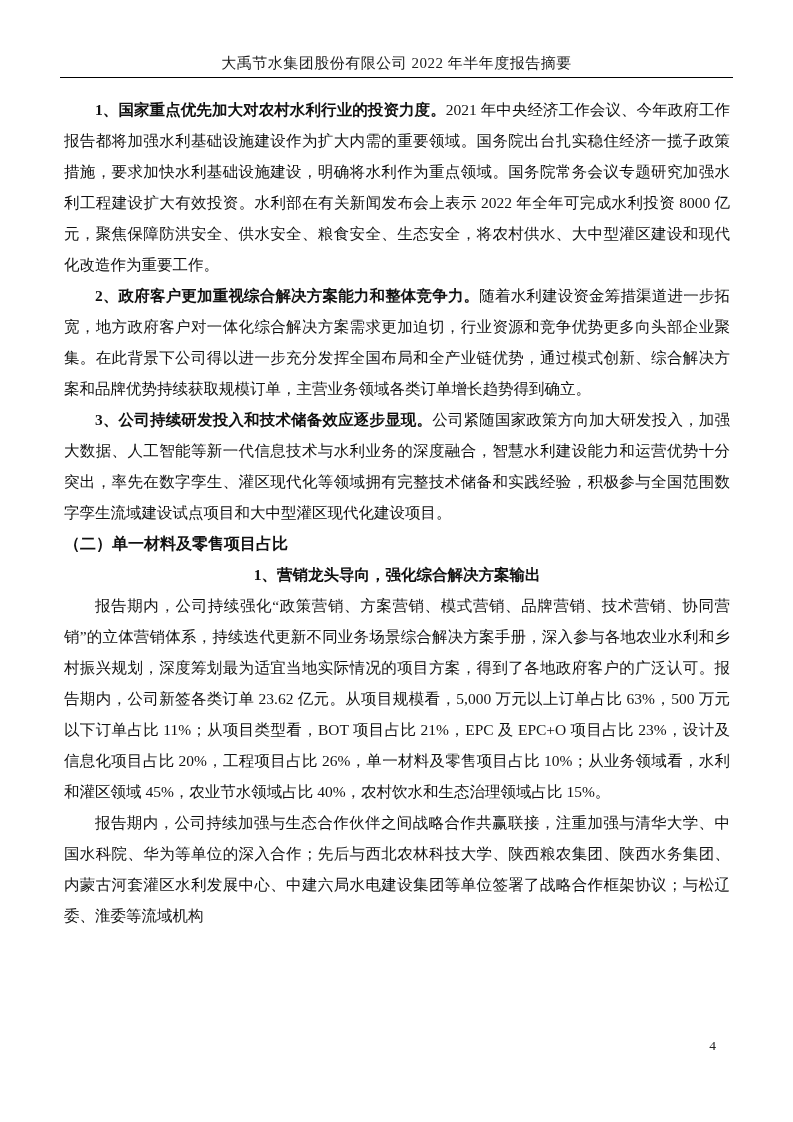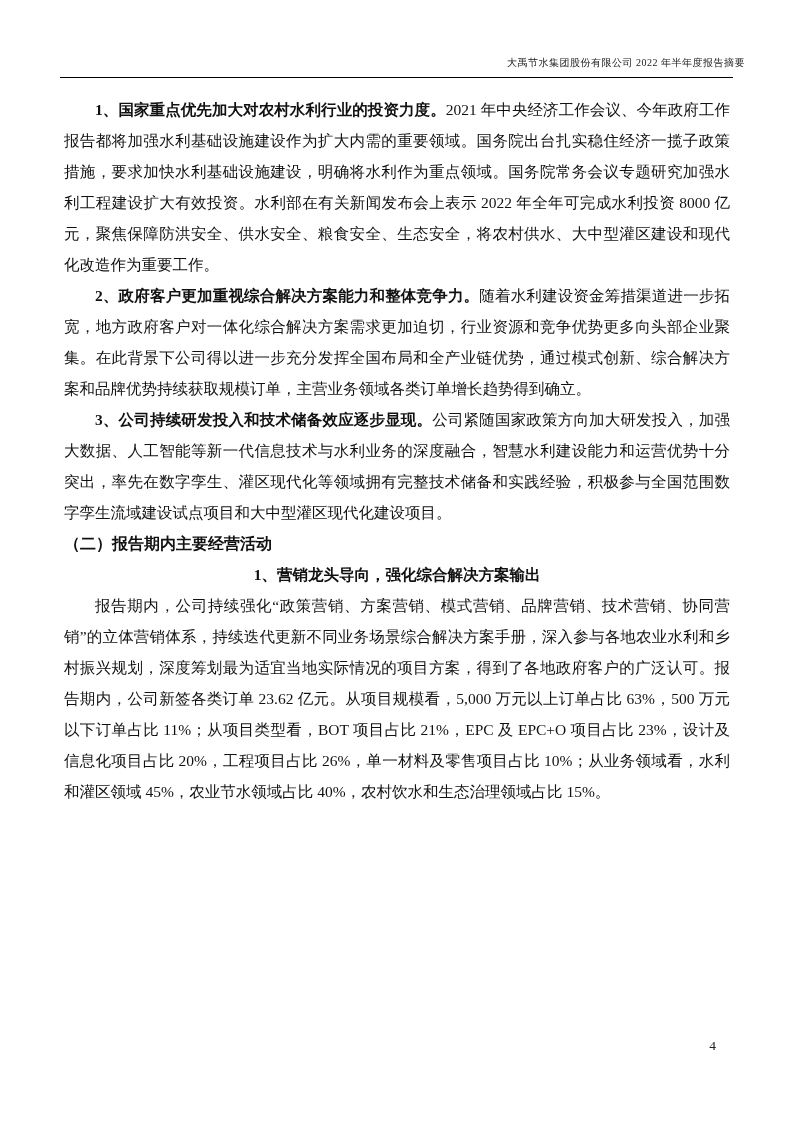--- a/index.html
+++ b/index.html
@@ -12,24 +12,24 @@
     width: 793px;
     height: 1122px;
     background: #ffffff;
     color: #111111;
     font-family: "Liberation Serif", "DejaVu Serif", serif;
     overflow: hidden;
   }
   .header {
     position: absolute;
     top: 54px;
-    left: 76px;
+    left: 62px;
     width: 669px;
-    text-align: right;
-    font-size: 10px;
+    text-align: center;
+    font-size: 15px;
     line-height: 18px;
     color: #1a1a1a;
     letter-spacing: 0.5px;
   }
   .header-rule {
     position: absolute;
     top: 77px;
     left: 60px;
     width: 673px;
     border-top: 1.8px solid #000000;
@@ -94,27 +94,28 @@
   <div class="header-rule"></div>
 
   <div class="doc-body">
 
     <p class="para"><span class="lead">1、国家重点优先加大对农村水利行业的投资力度。</span><span>2021 年中央经济工作会议、今年政府工作报告都将加强水利基础设施建设作为扩大内需的重要领域。国务院出台扎实稳住经济一揽子政策措施，要求加快水利基础设施建设，明确将水利作为重点领域。国务院常务会议专题研究加强水利工程建设扩大有效投资。水利部在有关新闻发布会上表示 2022 年全年可完成水利投资 8000 亿元，聚焦保障防洪安全、供水安全、粮食安全、生态安全，将农村供水、大中型灌区建设和现代化改造作为重要工作。</span></p>
 
     <p class="para"><span class="lead">2、政府客户更加重视综合解决方案能力和整体竞争力。</span><span>随着水利建设资金筹措渠道进一步拓宽，地方政府客户对一体化综合解决方案需求更加迫切，行业资源和竞争优势更多向头部企业聚集。在此背景下公司得以进一步充分发挥全国布局和全产业链优势，通过模式创新、综合解决方案和品牌优势持续获取规模订单，主营业务领域各类订单增长趋势得到确立。</span></p>
 
     <p class="para"><span class="lead">3、公司持续研发投入和技术储备效应逐步显现。</span><span>公司紧随国家政策方向加大研发投入，加强大数据、人工智能等新一代信息技术与水利业务的深度融合，智慧水利建设能力和运营优势十分突出，率先在数字孪生、灌区现代化等领域拥有完整技术储备和实践经验，积极参与全国范围数字孪生流域建设试点项目和大中型灌区现代化建设项目。</span></p>
 
-    <h3 class="sec-heading">（二）报告期内主要经营活动</h3>
+    <h3 class="sec-heading">（二）单一材料及零售项目占比</h3>
 
 
     <h4 class="sub-heading">1、营销龙头导向，强化综合解决方案输出</h4>
 
     <p class="para"><span>报告期内，公司持续强化“政策营销、方案营销、模式营销、品牌营销、技术营销、协同营销”的立体营销体系，持续迭代更新不同业务场景综合解决方案手册，深入参与各地农业水利和乡村振兴规划，深度筹划最为适宜当地实际情况的项目方案，得到了各地政府客户的广泛认可。报告期内，公司新签各类订单 23.62 亿元。从项目规模看，5,000 万元以上订单占比 63%，500 万元以下订单占比 11%；从项目类型看，BOT 项目占比 21%，EPC 及 EPC+O 项目占比 23%，设计及信息化项目占比 20%，工程项目占比 26%，单一材料及零售项目占比 10%；从业务领域看，水利和灌区领域 45%，农业节水领域占比 40%，农村饮水和生态治理领域占比 15%。</span></p>
 
+    <p class="para"><span>报告期内，公司持续加强与生态合作伙伴之间战略合作共赢联接，注重加强与清华大学、中国水科院、华为等单位的深入合作；先后与西北农林科技大学、陕西粮农集团、陕西水务集团、内蒙古河套灌区水利发展中心、中建六局水电建设集团等单位签署了战略合作框架协议；与松辽委、淮委等流域机构</span></p>
 
   </div>
 
   <div class="footer">
     <span class="page-number">4</span>
   </div>
 
 </div>
 
 </body></html>

